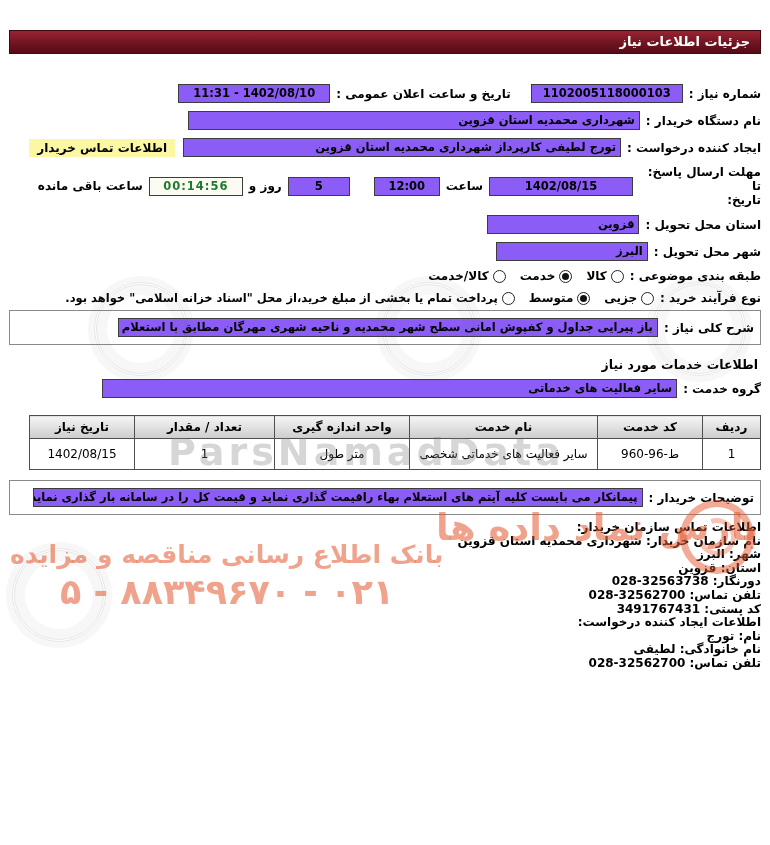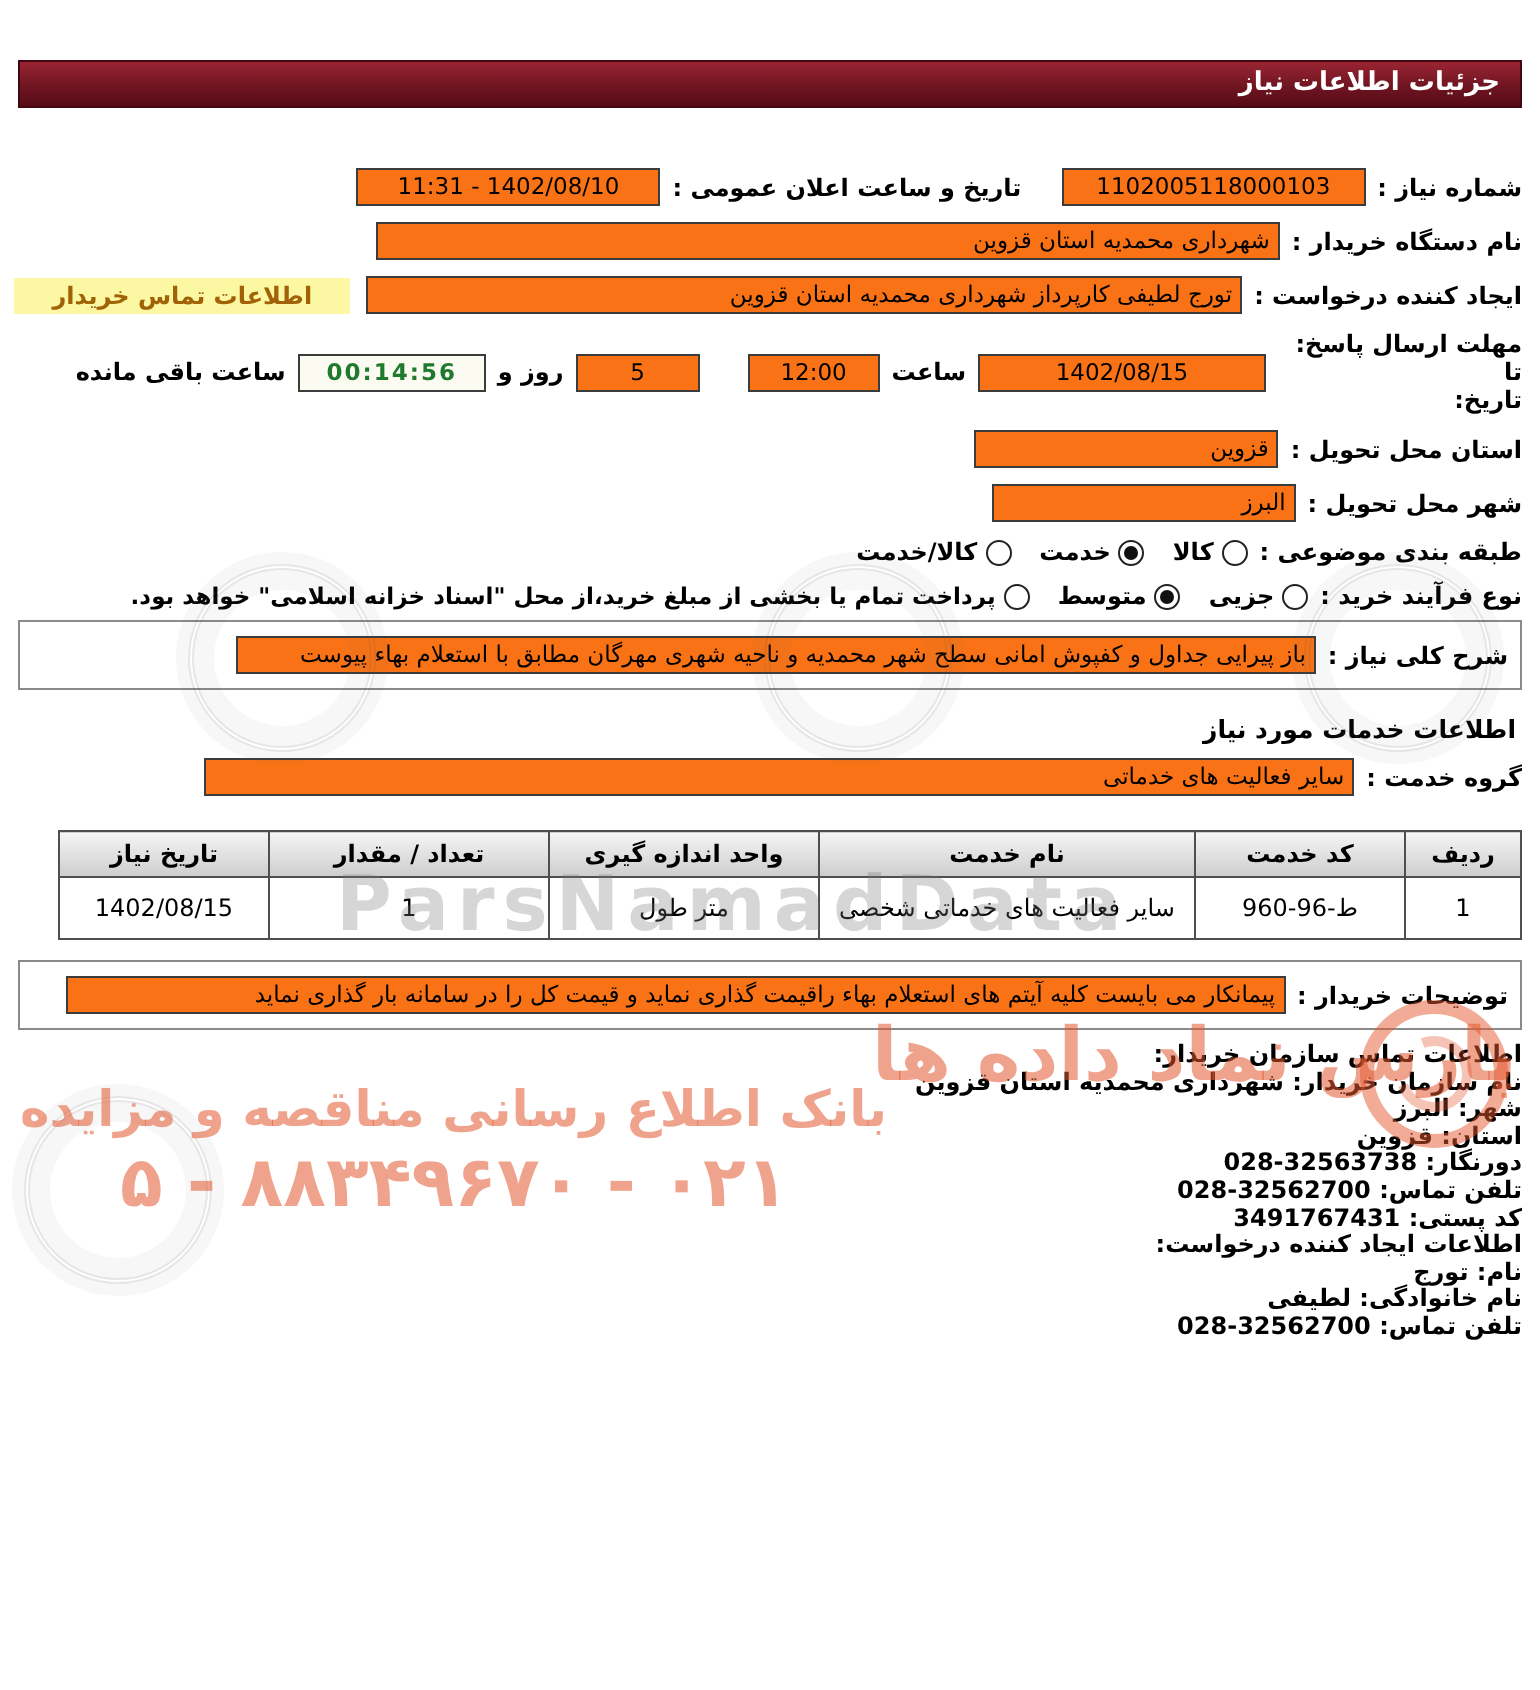--- a/index.html
+++ b/index.html
@@ -11,30 +11,30 @@
   .titlebar{position:absolute;top:30px;right:9px;left:9px;height:24px;
     background:linear-gradient(180deg,#9a2432 0%,#701522 55%,#560b16 100%);
     border:1px solid #420710;color:#fff;font-size:13px;font-weight:bold;
     line-height:22px;padding:0 10px;}
 
   .form{position:absolute;top:84px;right:9px;left:9px;}
   .row{display:flex;align-items:center;margin-bottom:8px;}
   .lbl{font-weight:bold;font-size:12px;white-space:nowrap;margin-left:6px;}
   .lbl.small{font-size:11.5px;}
   .lbl2{font-weight:bold;font-size:12px;line-height:14px;width:122px;margin-left:6px;flex:none;}
-  .field{border:1px solid #3c3c3c;background:#f97316;height:19px;line-height:17px;font-size:11.5px;
-         padding:0 4px;white-space:nowrap;overflow:hidden;margin-left:6px;flex:none;}
+  .field{border:1px solid #3c3c3c;background:#8b5cf6;height:19px;line-height:17px;font-size:11.5px;
+         padding:0 4px;white-space:nowrap;overflow:hidden;margin-left:6px;flex:none;font-weight:bold;}
   .center{text-align:center;}
   .ltr{direction:ltr;unicode-bidi:isolate;}
   .w150{width:152px;} .w450{width:452px;} .w400{width:438px;}
   .w140{width:144px;} .w64{width:66px;} .w60{width:62px;} .w86{width:94px;}
   .w540{width:540px;} .w575{width:575px;} .w608{width:610px;}
   .gap14{margin-right:14px;} .gap18{margin-right:18px;}
-  .link-highlight{background:#fcf7a3;color:#a16207;font-weight:bold;font-size:12px;
-      padding:2px 19px;cursor:pointer;white-space:nowrap;margin-right:2px;margin-left:45px;}
+  .link-highlight{background:#fcf7a3;color:#000000;font-weight:bold;font-size:12px;
+      padding:2px 8px;cursor:pointer;white-space:nowrap;margin-right:2px;margin-left:45px;}
   .timer{color:#1f7a2e;font-weight:bold;letter-spacing:1px;background:#fbfbf2;}
   .radio{width:13px;height:13px;min-width:13px;border:1px solid #222;border-radius:50%;
       background:#fff;display:inline-block;position:relative;margin-left:4px;flex:none;}
   .radio.checked::after{content:"";position:absolute;left:2px;top:2px;right:2px;bottom:2px;
       background:#111;border-radius:50%;}
   .opt{display:flex;align-items:center;margin-left:14px;}
   .opt .olbl{margin-left:0;}
 
   .section-box{position:absolute;right:9px;left:9px;border:1px solid #8a8a8a;
       padding:7px 6px;display:flex;align-items:center;}

